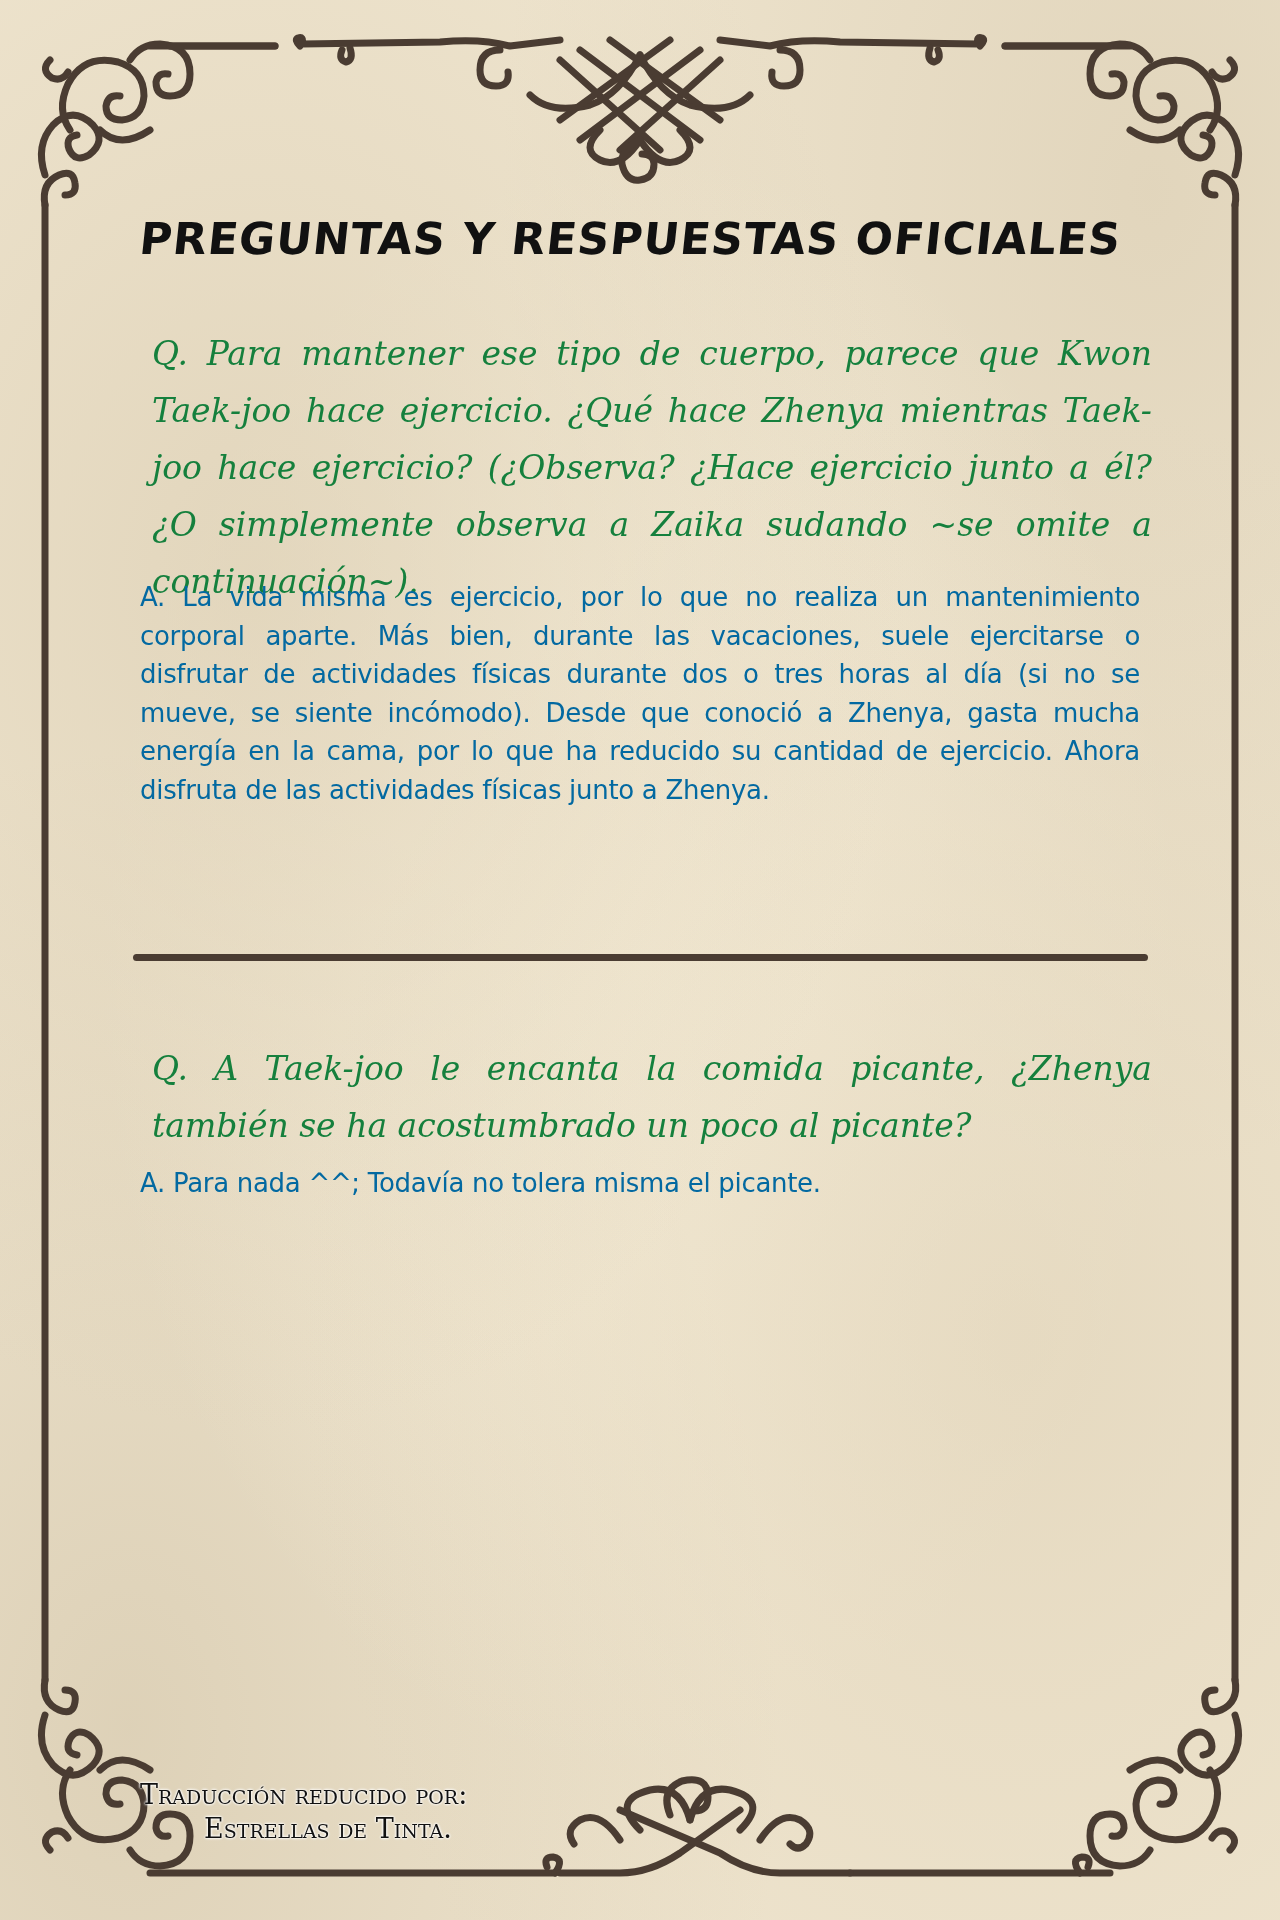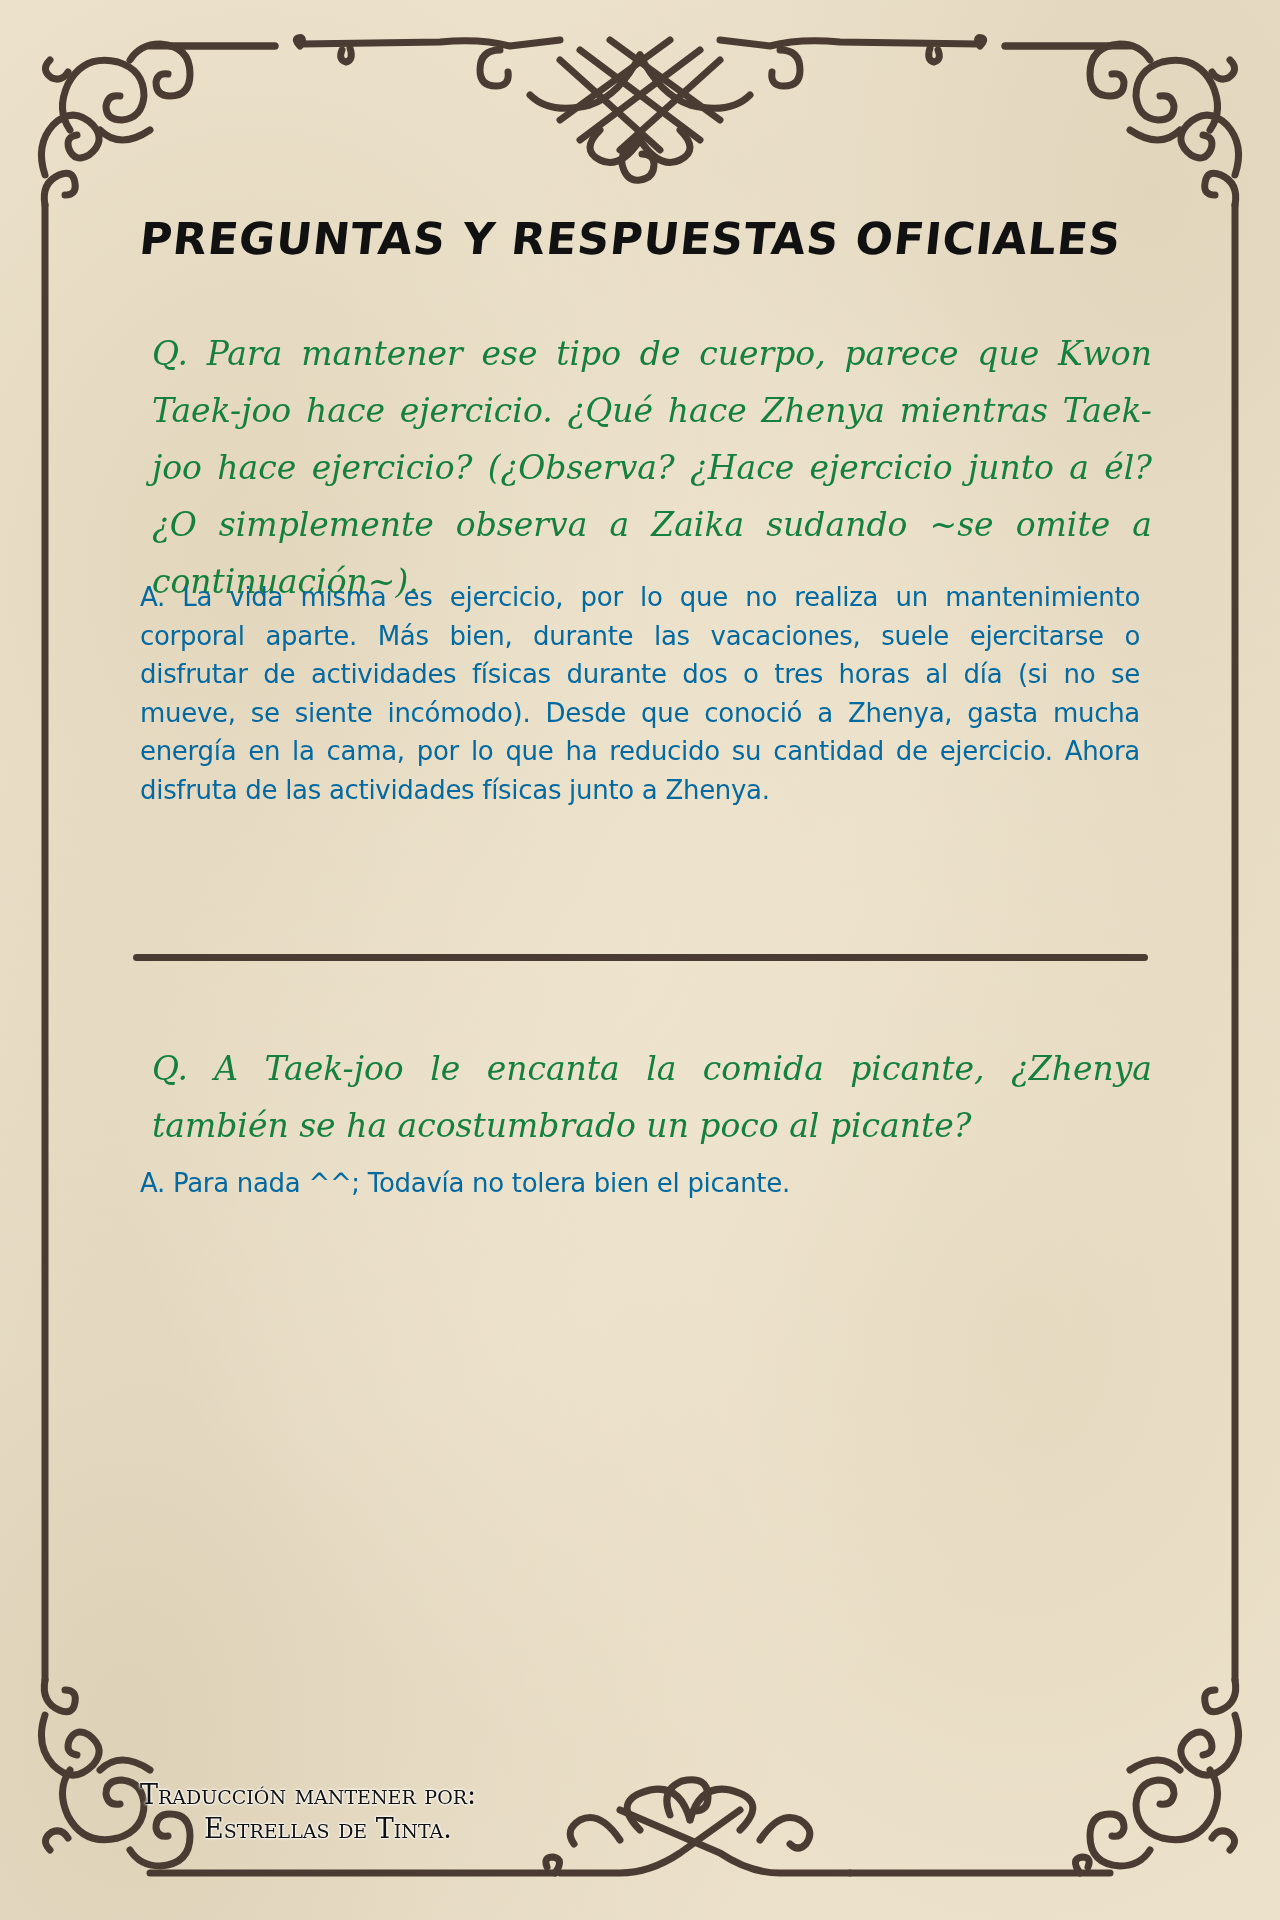--- a/index.html
+++ b/index.html
@@ -145,18 +145,18 @@
 </div>
 
 <div class="title">PREGUNTAS Y RESPUESTAS OFICIALES</div>
 
 <div class="q q1">Q. Para mantener ese tipo de cuerpo, parece que Kwon Taek-joo hace ejercicio. ¿Qué hace Zhenya mientras Taek-joo hace ejercicio? (¿Observa? ¿Hace ejercicio junto a él? ¿O simplemente observa a Zaika sudando ~se omite a continuación~).</div>
 <div class="a a1">A. La vida misma es ejercicio, por lo que no realiza un mantenimiento corporal aparte. Más bien, durante las vacaciones, suele ejercitarse o disfrutar de actividades físicas durante dos o tres horas al día (si no se mueve, se siente incómodo). Desde que conoció a Zhenya, gasta mucha energía en la cama, por lo que ha reducido su cantidad de ejercicio. Ahora disfruta de las actividades físicas junto a Zhenya.</div>
 
 <div class="divider"></div>
 
 <div class="q q2">Q. A Taek-joo le encanta la comida picante, ¿Zhenya también se ha acostumbrado un poco al picante?</div>
-<div class="a a2">A. Para nada ^^; Todavía no tolera bien el picante.</div>
+<div class="a a2">A. Para nada ^^; Todavía no tolera misma el picante.</div>
 
 <div class="credit">
-  <span>Traducción mantener por:</span>
+  <span>Traducción reducido por:</span>
   <span class="l2">Estrellas de Tinta.</span>
 </div>
 
 </body></html>

